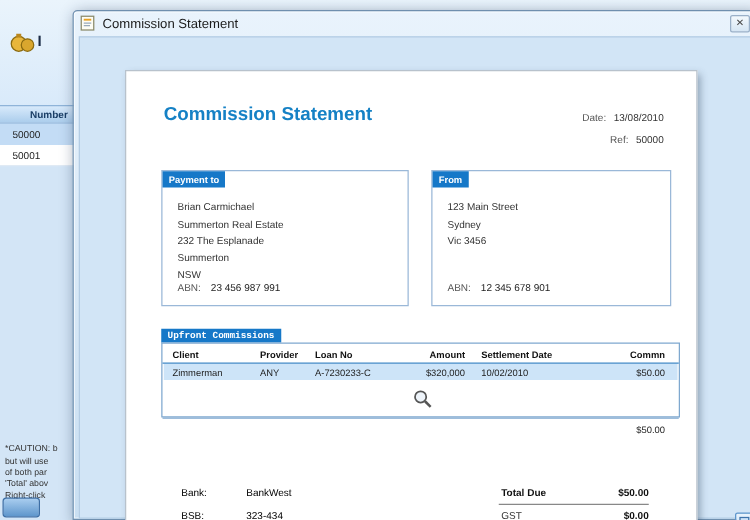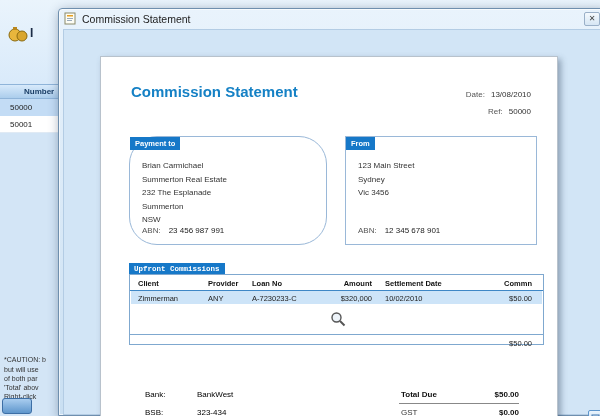--- a/index.html
+++ b/index.html
@@ -40,30 +40,30 @@
   #page { left:36px; top:26px; width:458px; height:420px; background:#ffffff;
     border:1px solid #b8c2cc; box-shadow:3px 3px 6px rgba(60,80,105,.45); }
   #rpt-title { left:30px; top:26px; font-size:15px; font-weight:bold; color:#1581c5; }
   #rpt-subtitle { left:30px; top:54px; font-size:9.5px; color:#2e9ad2; }
   .meta-row { right:26px; font-size:8px; color:#333; }
   .meta-row .lbl { color:#555; margin-right:6px; }
   #rpt-date { top:33px; }
   #rpt-ref { top:50px; }
 
   .addr-box { top:79px; height:109px; border:1px solid #9ab8d8; }
-  #box-payto { left:28px; width:198px;border-radius:28px; }
+  #box-payto { left:28px; width:198px; }
   #box-from { left:244px; width:192px; }
   .chip { position:absolute; background:#1678c8; color:#fff; font-size:7.5px; font-weight:bold; padding:2px 5px; white-space:nowrap; }
   .addr-lines { position:absolute; left:12px; top:22px; font-size:8px; color:#333; line-height:13.5px; }
   .abn-row { position:absolute; left:12px; top:89px; font-size:8px; }
   .abn-row .lbl { color:#555; margin-right:8px; }
   .abn-row .val { color:#222; }
 
   #sec-chip { left:28px; top:206px;font-family:Liberation Mono, monospace; }
-  #comm-table { left:28px; top:217px; width:415px; height:71px; border:1px solid #7fa8cf; background:#fff; }
+  #comm-table { left:28px; top:217px; width:415px; height:60px; border:1px solid #7fa8cf; background:#fff; }
   .th, .td { position:absolute; font-size:7.5px; white-space:nowrap; }
   .th { top:4px; font-weight:bold; color:#111; }
   .td { top:19px; color:#222;text-align:right; }
   .c0 { left:8px; } .c1 { left:78px; } .c2 { left:122px; }
   .c3 { left:178px; width:64px; text-align:right; }
   .c4 { left:255px; }
   .c5 { left:348px; width:54px; text-align:right; }
   #thead-line { position:absolute; left:0; top:15px; width:100%; border-top:1px solid #3e87c6; }
   #comm-rowbg { position:absolute; left:1px; top:16px; width:411px; height:13px; background:#cde4f8; }
   #total-line { position:absolute; left:0; top:59px; width:100%; border-top:1px solid #7fa8cf; }

